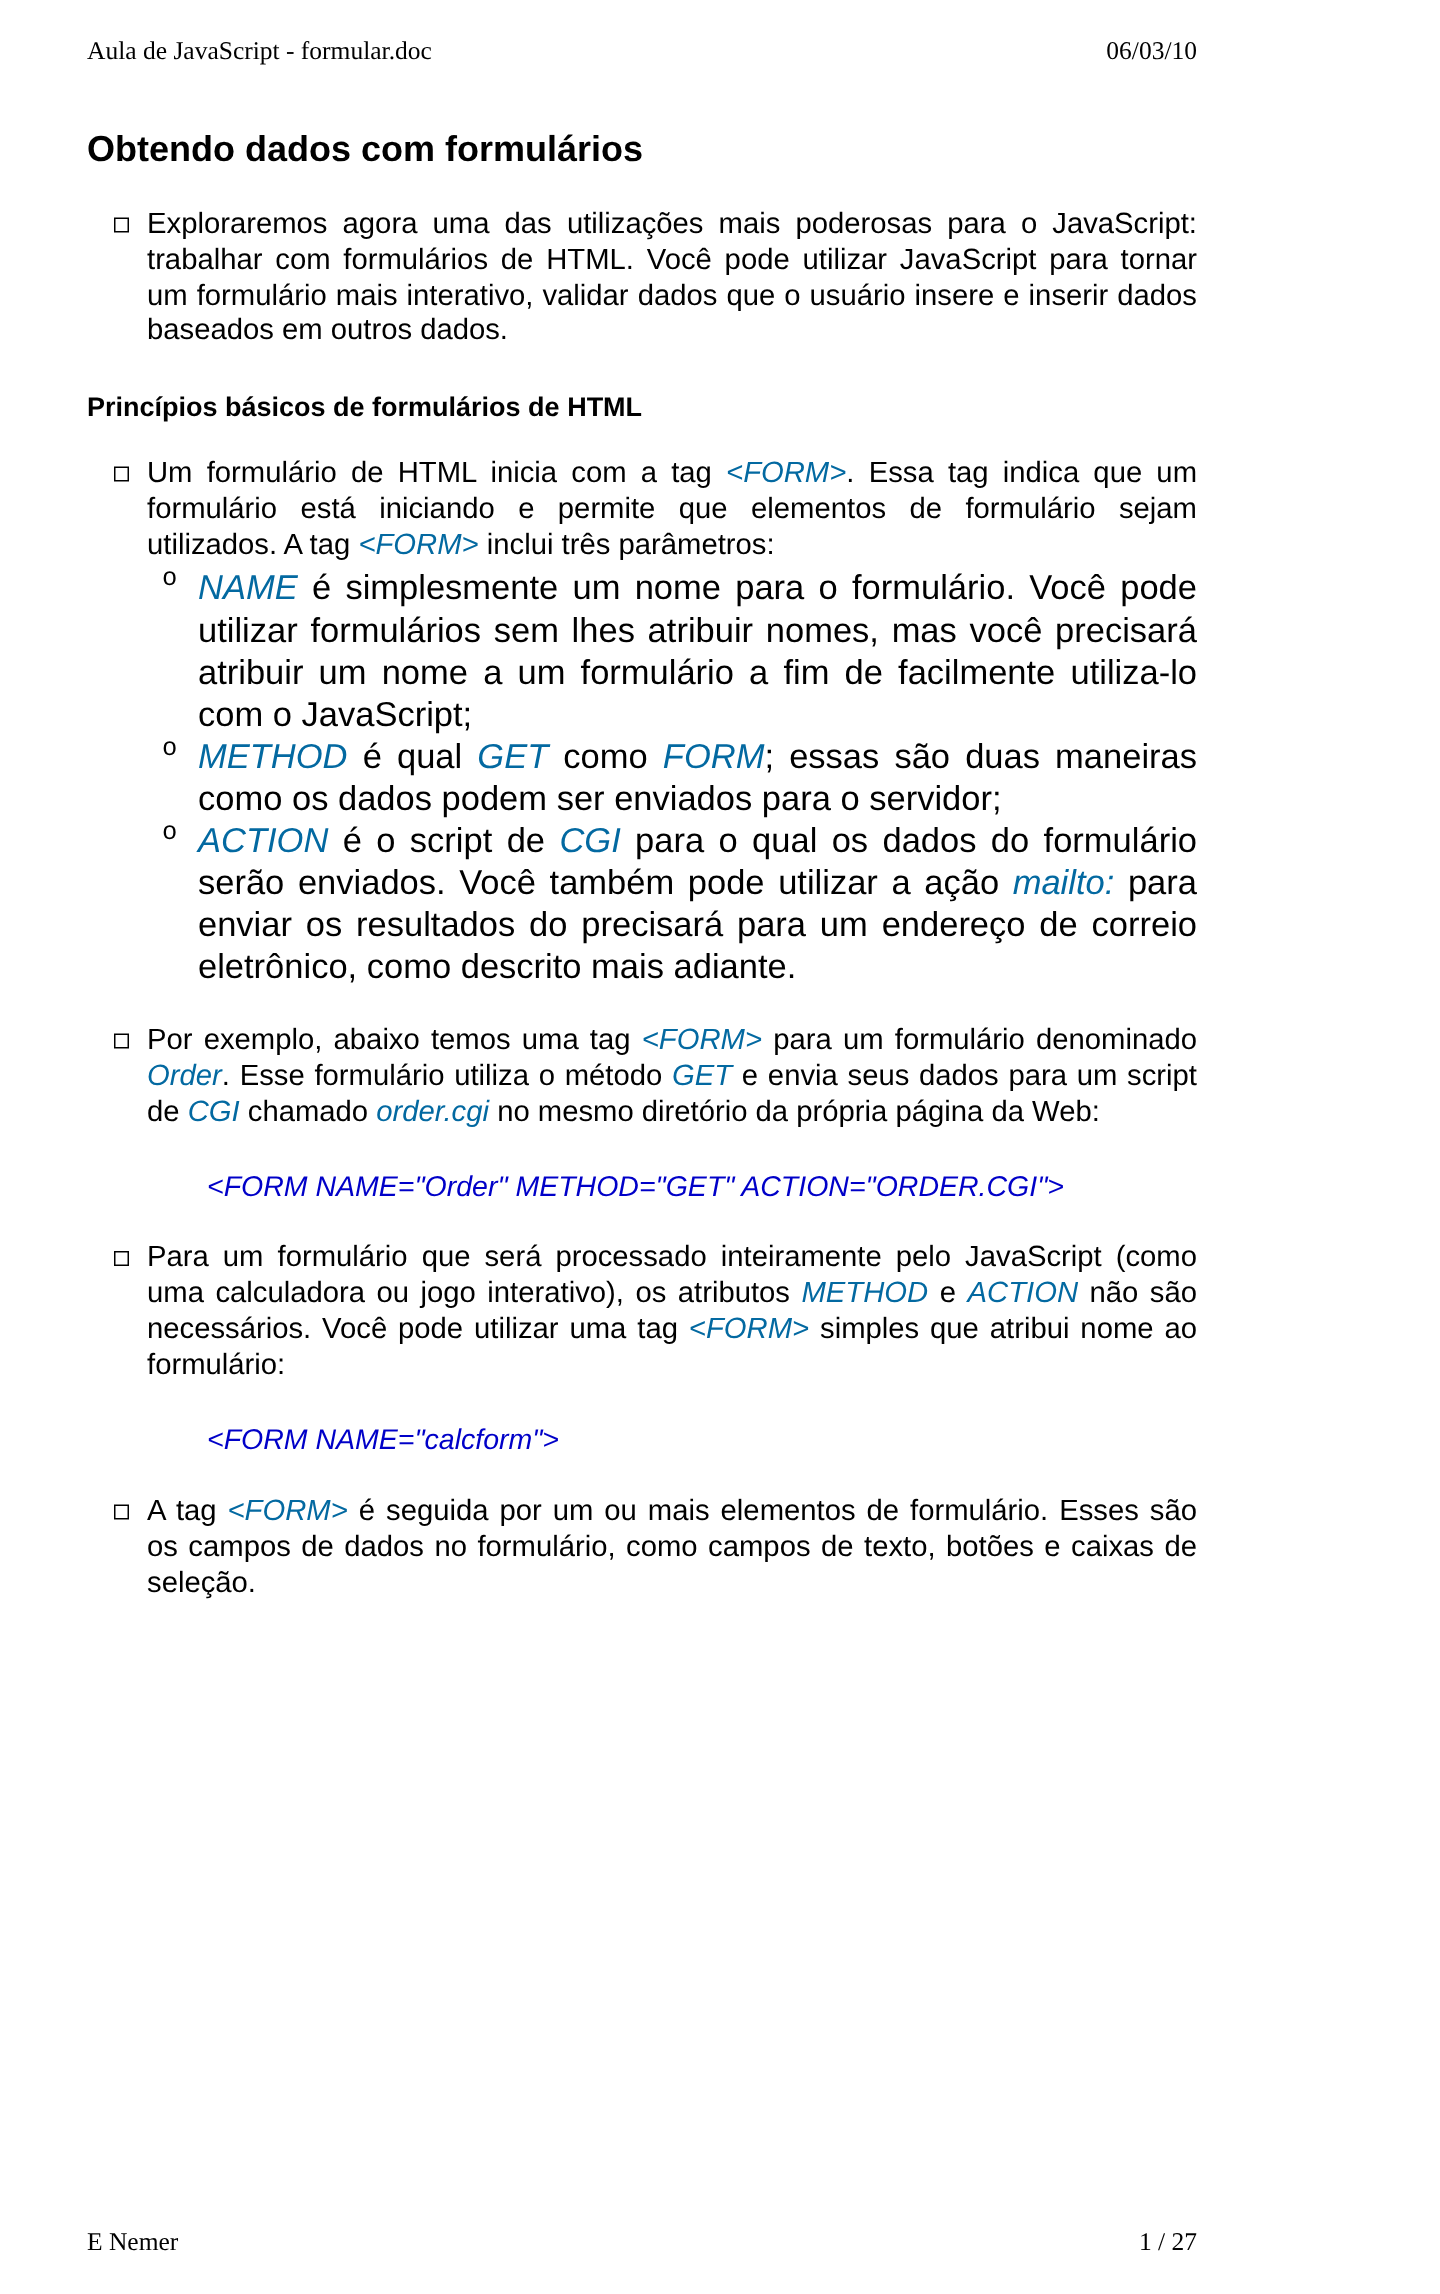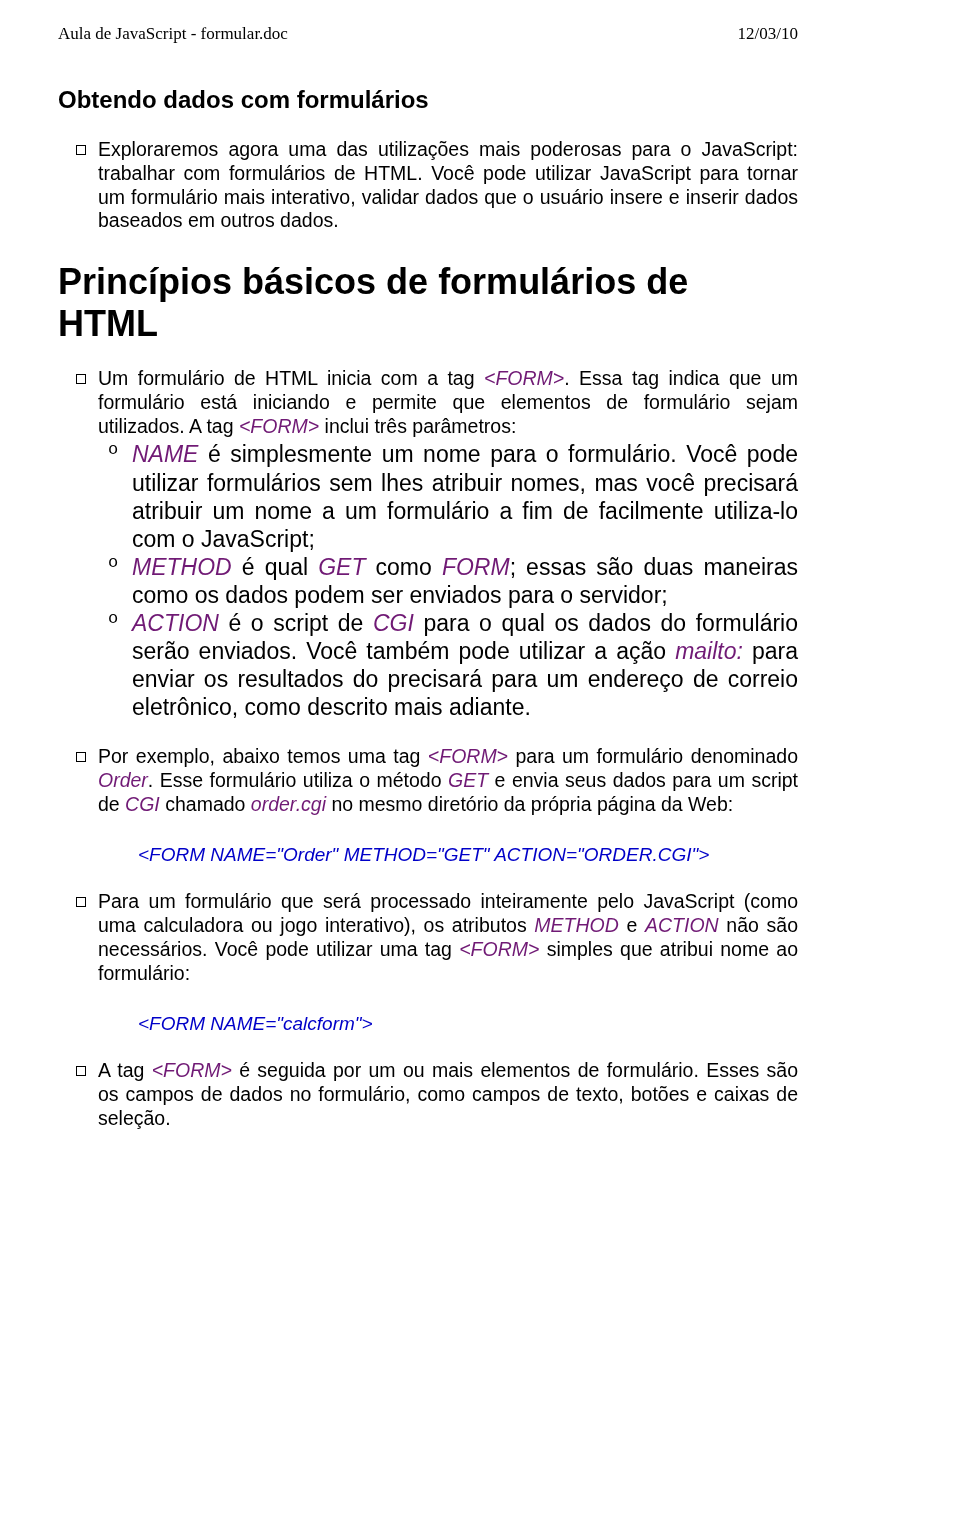--- a/index.html
+++ b/index.html
@@ -24,21 +24,21 @@
   }
   h1 {
     font-family: Arial, Helvetica, sans-serif;
     font-weight: bold;
     font-size: 24px;
     margin: 0 0 24px 0;
   }
   h2 {
     font-family: Arial, Helvetica, sans-serif;
     font-weight: bold;
-    font-size: 36px;
+    font-size: 18px;
     margin: 28px 0 22px 0;
   }
   ul.top {
     list-style: none;
     padding: 0;
     margin: 0 0 28px 0;
   }
   ul.top > li {
     position: relative;
     padding-left: 40px;
@@ -73,21 +73,21 @@
     margin-bottom: 0;
   }
   ul.sub > li::before {
     content: "o";
     position: absolute;
     left: 10px;
     top: 0;
     font-family: "Courier New", monospace;
     font-size: 17px;
   }
-  .it-blue { color: #701a75; font-style: italic; }
+  .it-blue { color: #0369a1; font-style: italic; }
   .code-line {
     font-family: Arial, Helvetica, sans-serif;
     font-style: italic;
     color: #0000c8;
     font-size: 19px;
     margin: 0 0 24px 80px;
   }
   .footer {
     position: absolute;
     bottom: 24px;
@@ -97,21 +97,21 @@
     justify-content: space-between;
     font-size: 17px;
   }
 </style>
 </head>
 <body>
 
 <div class="page">
   <div class="hdr">
     <span>Aula de JavaScript - formular.doc</span>
-    <span>12/03/10</span>
+    <span>06/03/10</span>
   </div>
 
   <h1>Obtendo dados com formulários</h1>
 
   <ul class="top">
     <li>Exploraremos agora uma das utilizações mais poderosas para o JavaScript: trabalhar com formulários de HTML. Você pode utilizar JavaScript para tornar um formulário mais interativo, validar dados que o usuário insere e inserir dados baseados em outros dados.</li>
   </ul>
 
   <h2>Princípios básicos de formulários de HTML</h2>
 
@@ -146,13 +146,17 @@
   </ul>
 
   <div class="code-line">&lt;FORM NAME="calcform"&gt;</div>
 
   <ul class="top">
     <li>
       <span>A tag </span><span class="it-blue">&lt;FORM&gt;</span><span> é seguida por um ou mais elementos de formulário. Esses são os campos de dados no formulário, como campos de texto, botões e caixas de seleção.</span>
     </li>
   </ul>
 
+  <div class="footer">
+    <span>E Nemer</span>
+    <span>1 / 27</span>
+  </div>
 </div>
 
 </body></html>

